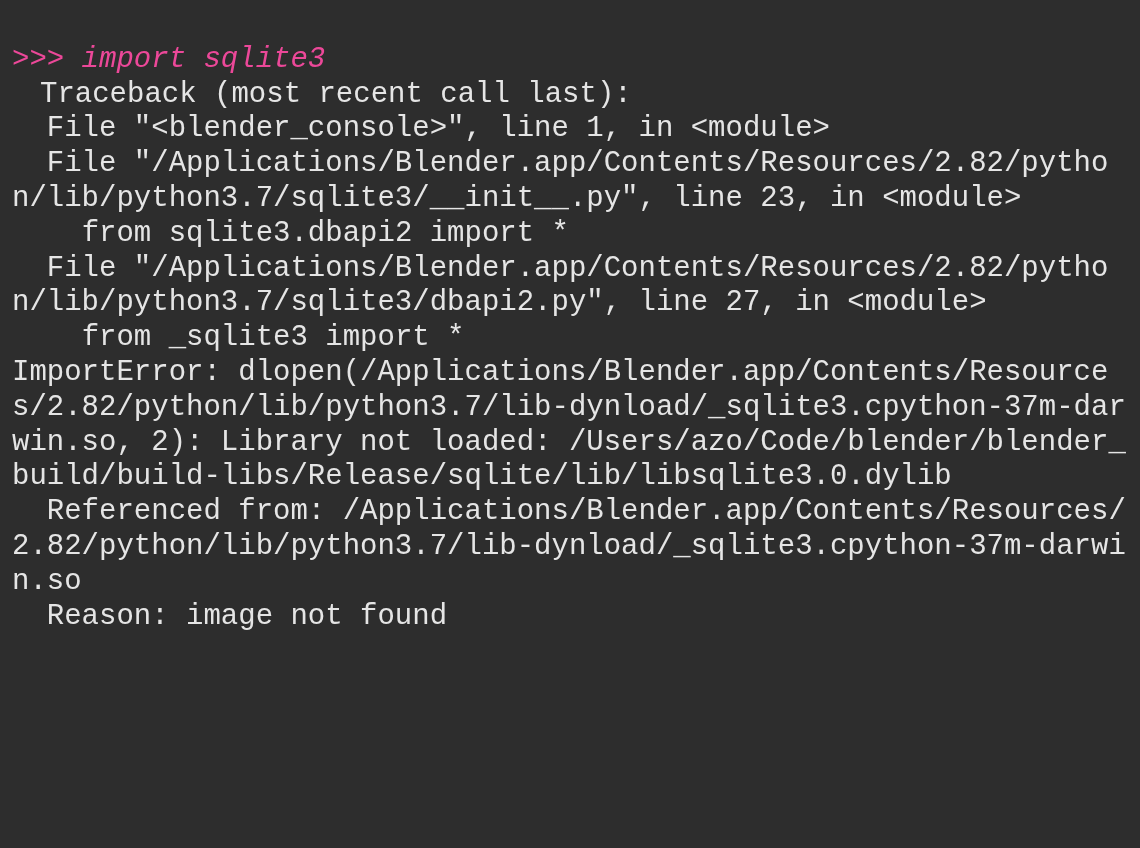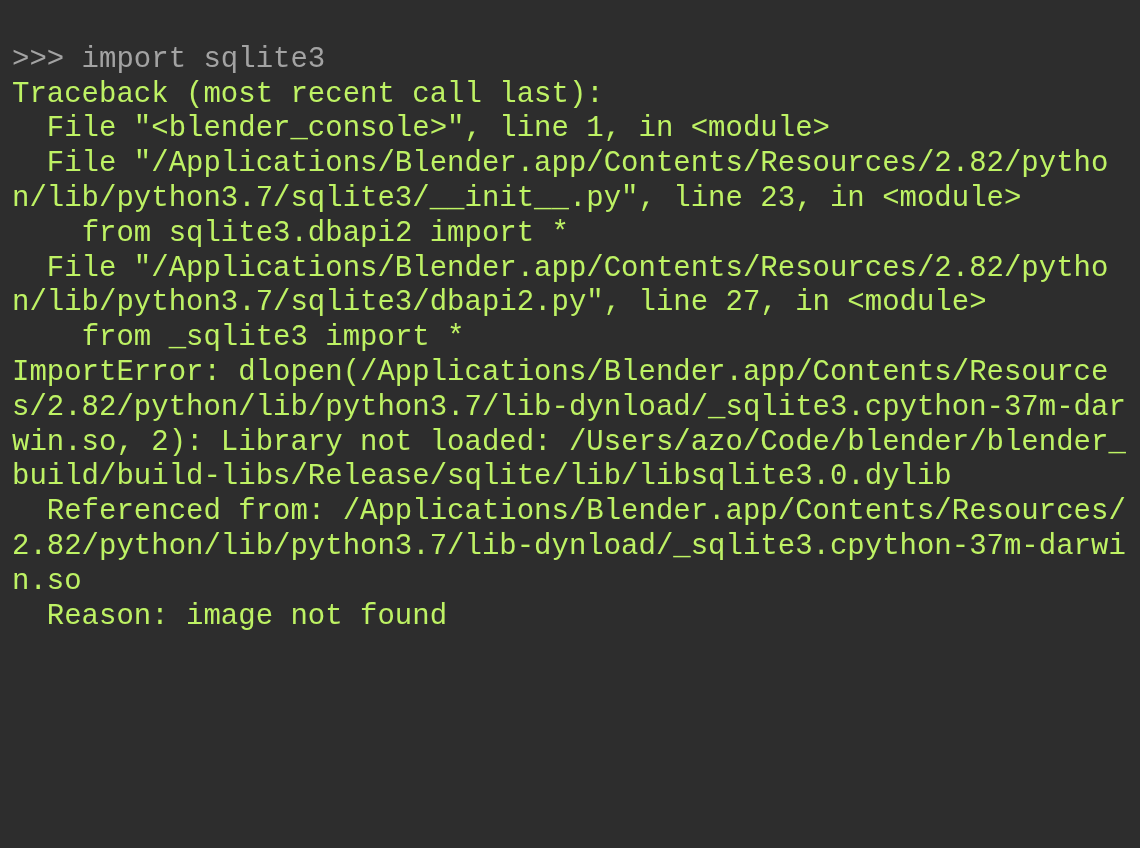--- a/index.html
+++ b/index.html
@@ -15,24 +15,26 @@
       font-size: 29px;
       line-height: 1.2;
       padding: 8px 12px;
       overflow: hidden;
     }
     .console-output {
       white-space: pre-wrap;
       word-break: break-all;
     }
     .prompt-line {
-      color: #a3a3a3;
+      color: #ec4899;
+      font-style: italic;
     }
     .error-line {
-      color: #bef264;
+      color: #e5e5e5;
+      margin-left: 28px;
     }
   </style>
 </head>
 <body>
 
 <div class="console-output">
 <span class="prompt-line">&gt;&gt;&gt; import sqlite3</span>
 <span class="error-line">Traceback (most recent call last):
   File "&lt;blender_console&gt;", line 1, in &lt;module&gt;
   File "/Applications/Blender.app/Contents/Resources/2.82/python/lib/python3.7/sqlite3/__init__.py", line 23, in &lt;module&gt;

